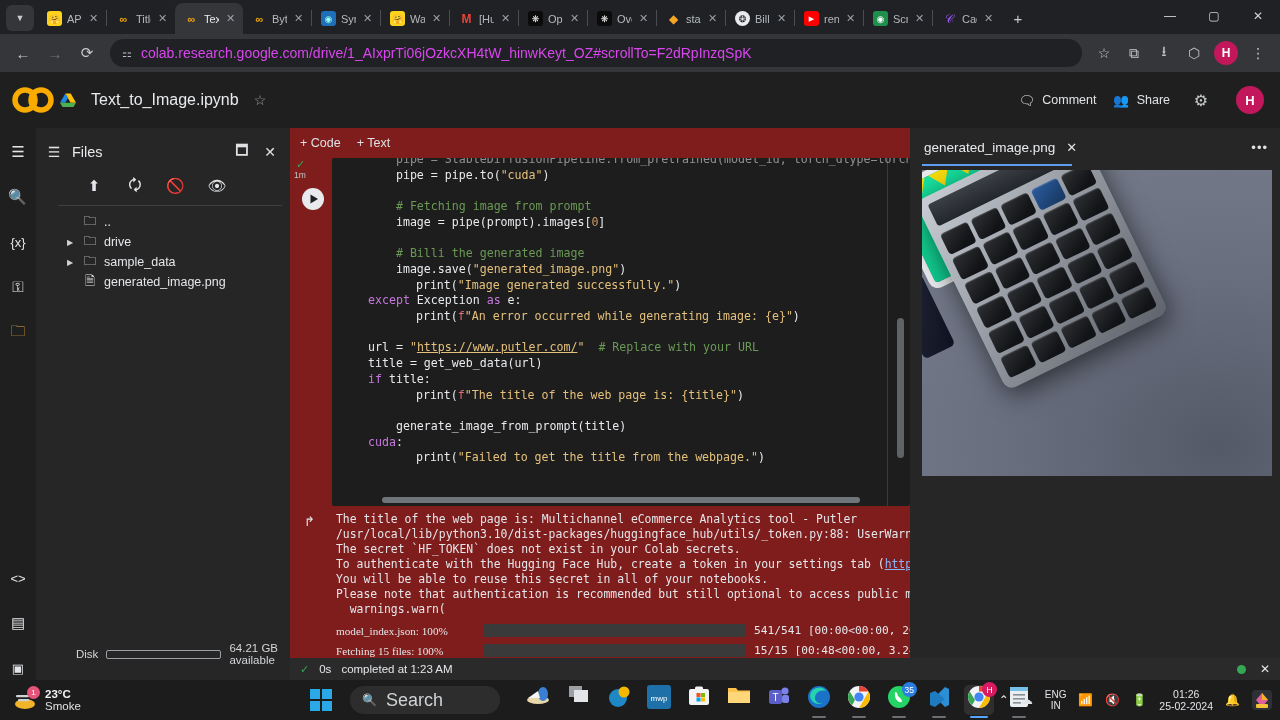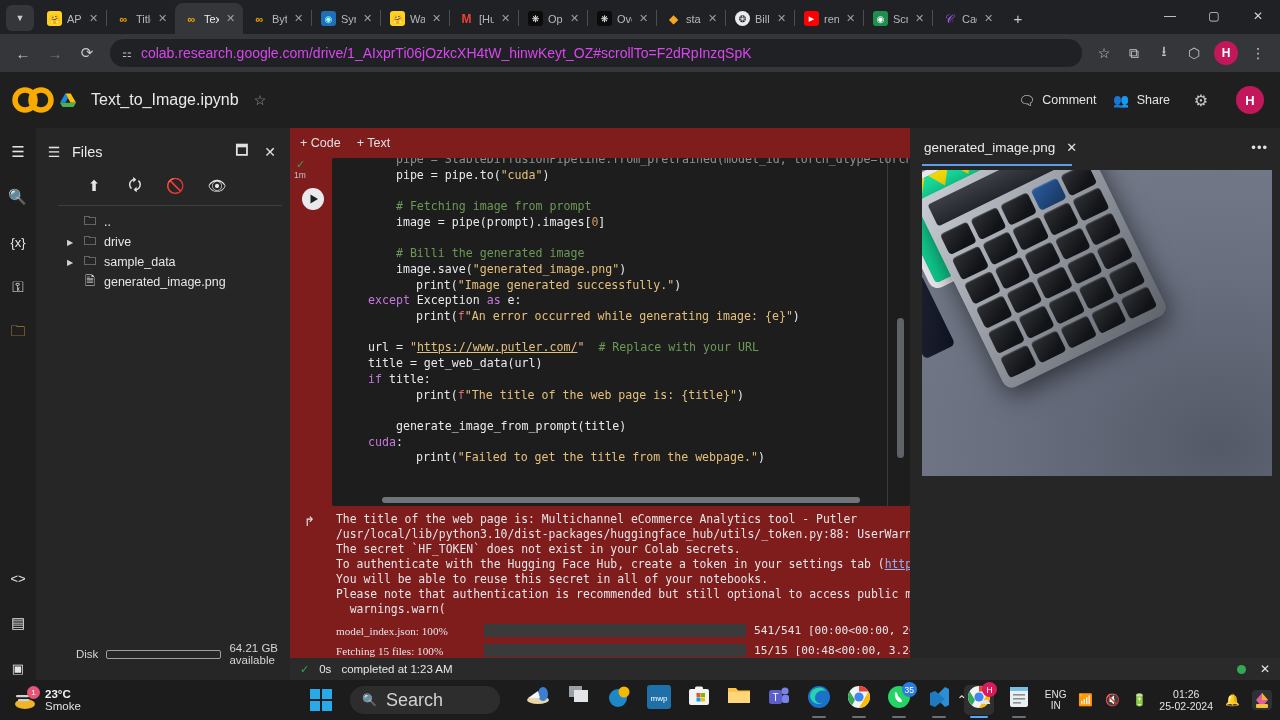--- a/index.html
+++ b/index.html
@@ -437,21 +437,21 @@
     min-width: 15px; height: 15px; padding: 0 3px; border-radius: 8px;
     background: #2a7de1; color: #fff; font-size: 8.5px;
     display: flex; align-items: center; justify-content: center;
   }
   .tb-app .app-badge.pink { background: #d81b60; }
   .tray {
     position: absolute; right: 8px; display: flex;
     align-items: center; gap: 12px;
   }
   .tray-icon { color: #e2e4e7; font-size: 12px; display:flex; align-items:center;}
-  .tray-lang { font-size: 10px; color: #e2e4e7; text-align: center; line-height: 11px; margin-left: 42px; }
+  .tray-lang { font-size: 10px; color: #e2e4e7; text-align: center; line-height: 11px; }
   .tray-clock { font-size: 10.5px; color: #e2e4e7; text-align: center; line-height: 12px; }
 </style>
 </head>
 <body>
 
 <div class="browser-tabstrip">
   <div class="tab-list-btn">▼</div>
 
   <div class="tab">
     <span class="favicon" style="background:#ffd21e;color:#222;">🤗</span>

